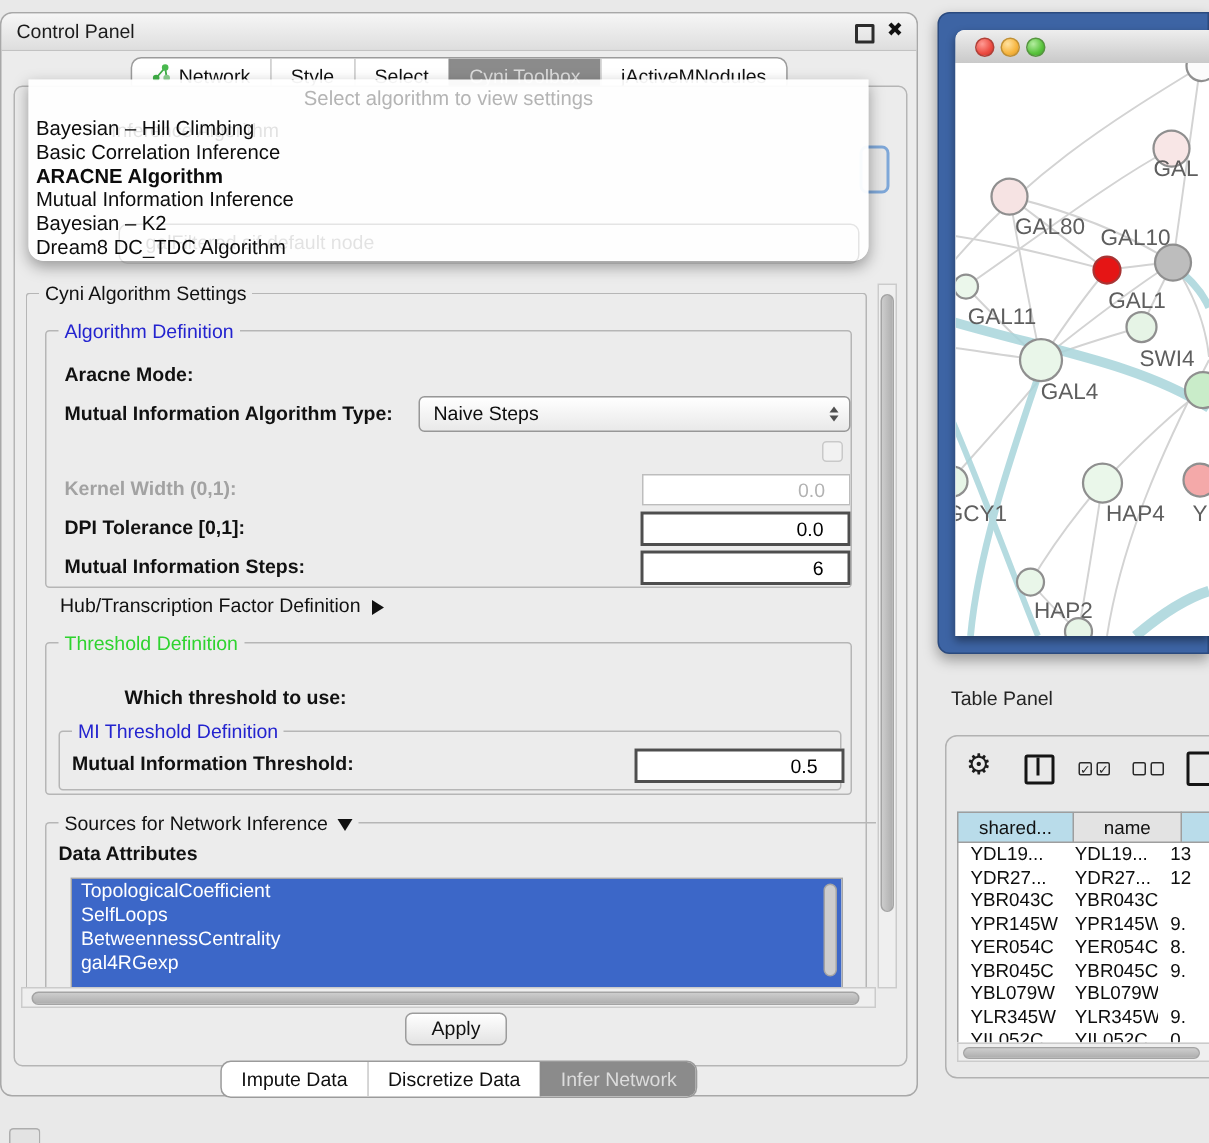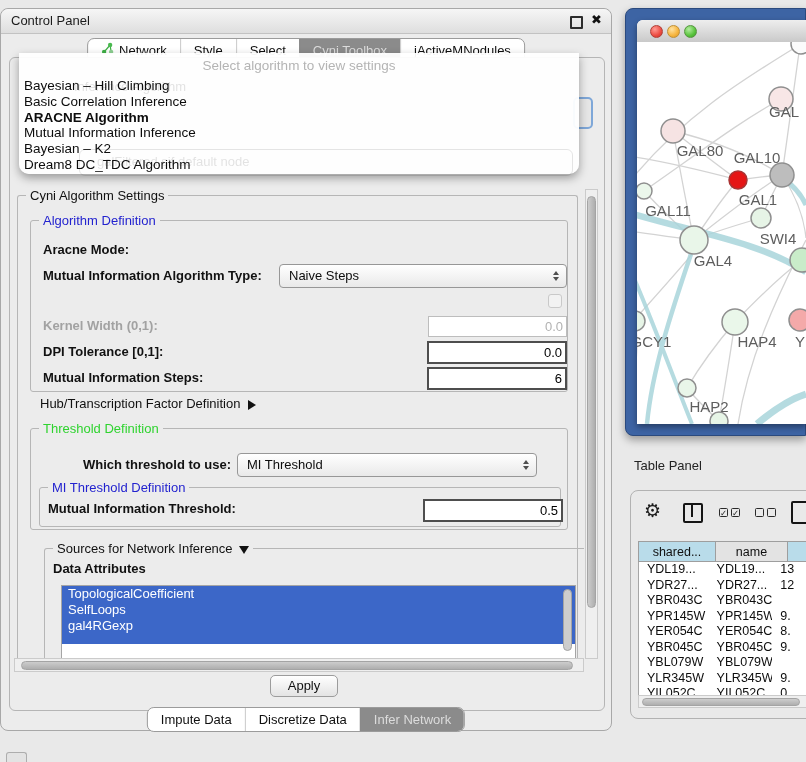--- a/index.html
+++ b/index.html
@@ -44,21 +44,21 @@
   .legend.blue{color:var(--legend_blue,#2323cf);}
   .legend.green{color:var(--legend_green,#2fd32f);}
   .flabel{position:absolute;font-size:13px;font-weight:bold;color:#111;line-height:24px;white-space:nowrap;}
   .flabel.dis{color:#a2a2a2;}
 
   .combo{position:absolute;background:linear-gradient(#ffffff,#e9e9e9);border:1px solid #979797;border-radius:4px;font-size:13px;line-height:22px;padding-left:9px;color:#0d0d0d;box-sizing:border-box;height:24px;}
   .combo .arrows{position:absolute;right:7px;top:50%;transform:translateY(-50%);display:flex;flex-direction:column;gap:2px;}
   .tri-up{width:0;height:0;border-left:3.5px solid transparent;border-right:3.5px solid transparent;border-bottom:4.5px solid #4f4f4f;}
   .tri-dn{width:0;height:0;border-left:3.5px solid transparent;border-right:3.5px solid transparent;border-top:4.5px solid #4f4f4f;}
 
-  .tfield{position:absolute;background:#fff;border:2px solid #4e4e4e;font-size:13px;line-height:19px;text-align:right;padding-right:3px;color:#000;box-sizing:border-box;}
+  .tfield{position:absolute;background:#fff;border:2px solid #4e4e4e;font-size:13px;line-height:19px;text-align:right;padding-right:16px;color:#000;box-sizing:border-box;}
   .tfield.dis{border:1px solid #bdbdbd;color:#b2b2b2;}
   .checkbox{position:absolute;width:14px;height:14px;border:1.5px solid #c9c9c9;background:#f2f2f2;border-radius:3px;box-sizing:border-box;}
 
   .hub-arrow{display:inline-block;width:0;height:0;border-top:5.5px solid transparent;border-bottom:5.5px solid transparent;border-left:8px solid #111;margin-left:8px;vertical-align:middle;}
   .src-arrow{display:inline-block;width:0;height:0;border-left:5.5px solid transparent;border-right:5.5px solid transparent;border-top:8px solid #111;margin-left:6px;vertical-align:middle;}
 
   #attr-list{position:absolute;background:#fff;border:1px solid #a5a5a5;overflow:hidden;box-sizing:border-box;}
   .attr-item{height:16px;line-height:16px;background:var(--selection_blue,#3c67c8);color:#fff;font-size:13px;padding-left:6px;white-space:nowrap;}
   .attr-item.partial{height:10px;}
 
@@ -182,41 +182,35 @@
         </div>
 
         <div class="abs nowrap" style="left:22px;top:200px;font-size:13px;color:#111;line-height:16px;">
           <span>Hub/Transcription Factor Definition</span><span class="hub-arrow"></span>
         </div>
 
         <div class="fset" style="left:12px;top:232px;width:538px;height:102px;">
           <span class="legend green">Threshold Definition</span>
 
           <span class="flabel" style="left:52px;top:24px;">Which threshold to use:</span>
-          <div class="combo" style="left:206px;top:24px;width:300px;">
-            <span>MI Threshold</span>
-            <span class="arrows">
-                <span class="tri-up"></span>
-                <span class="tri-dn"></span>
-              </span>
-          </div>
 
           <div class="fset" style="left:8px;top:58px;width:522px;height:40px;">
             <span class="legend blue">MI Threshold Definition</span>
             <span class="flabel" style="left:8px;top:9px;">Mutual Information Threshold:</span>
             <div class="tfield" style="left:383px;top:11px;width:140px;height:23px;">0.5</div>
           </div>
         </div>
 
-        <div class="fset" style="left:12px;top:352px;width:644px;height:130px;border-bottom:none;margin-left:14px;">
+        <div class="fset" style="left:12px;top:352px;width:644px;height:130px;border-bottom:none;">
           <span class="legend"><span>Sources for Network Inference</span><span class="src-arrow"></span></span>
           <span class="flabel" style="left:8px;top:8px;">Data Attributes</span>
           <div id="attr-list" style="left:16px;top:36px;width:515px;height:74px;">
               <div class="attr-item">TopologicalCoefficient</div>
               <div class="attr-item">SelfLoops</div>
+              <div class="attr-item">BetweennessCentrality</div>
               <div class="attr-item">gal4RGexp</div>
               <div class="attr-item partial"></div>
             </div>
           <div class="sb-thumb-v" style="left:518px;top:40px;width:9px;height:62px;background:#cdcdcd;"></div>
         </div>
       </div>
     </div>
 
     <div class="sb-track abs" style="left:584px;top:180px;width:13px;height:470px;">
       <div class="sb-thumb-v" style="left:1px;top:6px;width:9px;height:412px;"></div>

